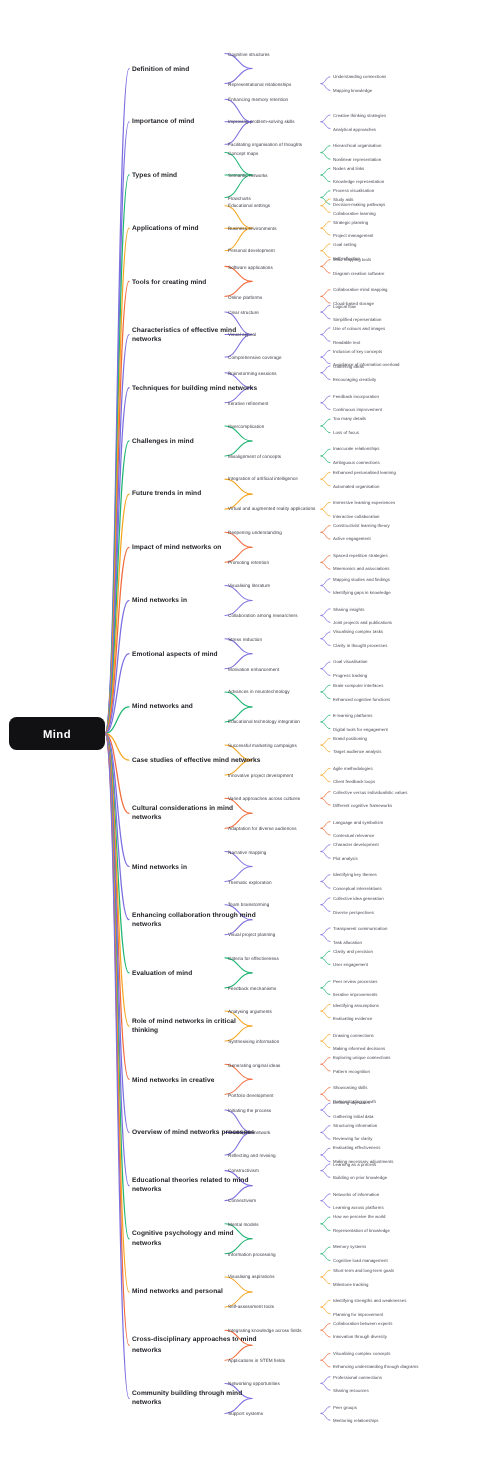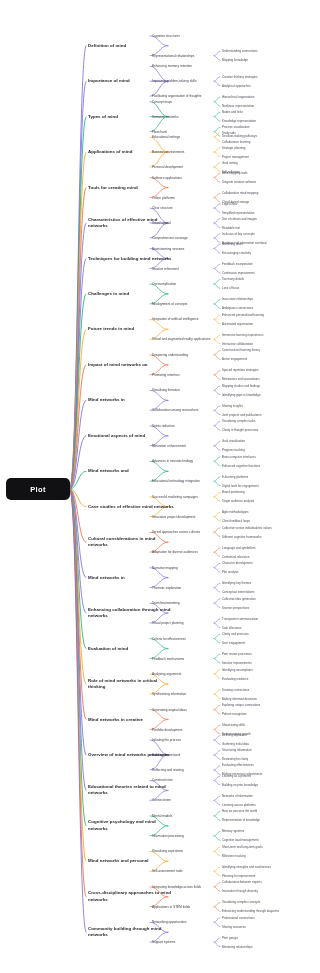--- a/index.html
+++ b/index.html
@@ -207,21 +207,21 @@
       <path d="M214,906.8076923076924 C217,906.8076923076924 217,902.3076923076924 220,902.3076923076924" fill="none" stroke="#f26c3d" stroke-width="0.55" stroke-linecap="round"></path>
       <path d="M214,906.8076923076924 C217,906.8076923076924 217,911.3076923076924 220,911.3076923076924" fill="none" stroke="#f26c3d" stroke-width="0.55" stroke-linecap="round"></path>
       <path d="M70,489 C78,489 78,932.2692307692308 86,932.2692307692308" fill="none" stroke="#7c6fe0" stroke-width="0.85" stroke-linecap="round"></path>
       <path d="M168,932.2692307692308 C159,932.2692307692308 159,922.2692307692308 150,922.2692307692308" fill="none" stroke="#7c6fe0" stroke-width="0.7" stroke-linecap="round"></path>
       <path d="M214,922.2692307692308 C217,922.2692307692308 217,917.7692307692308 220,917.7692307692308" fill="none" stroke="#7c6fe0" stroke-width="0.55" stroke-linecap="round"></path>
       <path d="M214,922.2692307692308 C217,922.2692307692308 217,926.7692307692308 220,926.7692307692308" fill="none" stroke="#7c6fe0" stroke-width="0.55" stroke-linecap="round"></path>
       <path d="M168,932.2692307692308 C159,932.2692307692308 159,942.2692307692308 150,942.2692307692308" fill="none" stroke="#7c6fe0" stroke-width="0.7" stroke-linecap="round"></path>
       <path d="M214,942.2692307692308 C217,942.2692307692308 217,937.7692307692308 220,937.7692307692308" fill="none" stroke="#7c6fe0" stroke-width="0.55" stroke-linecap="round"></path>
       <path d="M214,942.2692307692308 C217,942.2692307692308 217,946.7692307692308 220,946.7692307692308" fill="none" stroke="#7c6fe0" stroke-width="0.55" stroke-linecap="round"></path>
     </svg>
-  <div class="root">Plot</div>
+  <div class="root">Mind</div>
   <div id="nodes">
       <div class="node l1" style="left: 88px; top: 42.7308px;">Definition of mind</div>
       <div class="node l2" style="left: 152px; top: 33.7308px;">Cognitive structures</div>
       <div class="node l2" style="left: 152px; top: 53.7308px;">Representational relationships</div>
       <div class="node l3" style="left: 222px; top: 49.2308px;">Understanding connections</div>
       <div class="node l3" style="left: 222px; top: 58.2308px;">Mapping knowledge</div>
       <div class="node l1" style="left: 88px; top: 78.1923px;">Importance of mind</div>
       <div class="node l2" style="left: 152px; top: 64.1923px;">Enhancing memory retention</div>
       <div class="node l2" style="left: 152px; top: 79.1923px;">Improving problem-solving skills</div>
       <div class="node l3" style="left: 222px; top: 74.6923px;">Creative thinking strategies</div>

